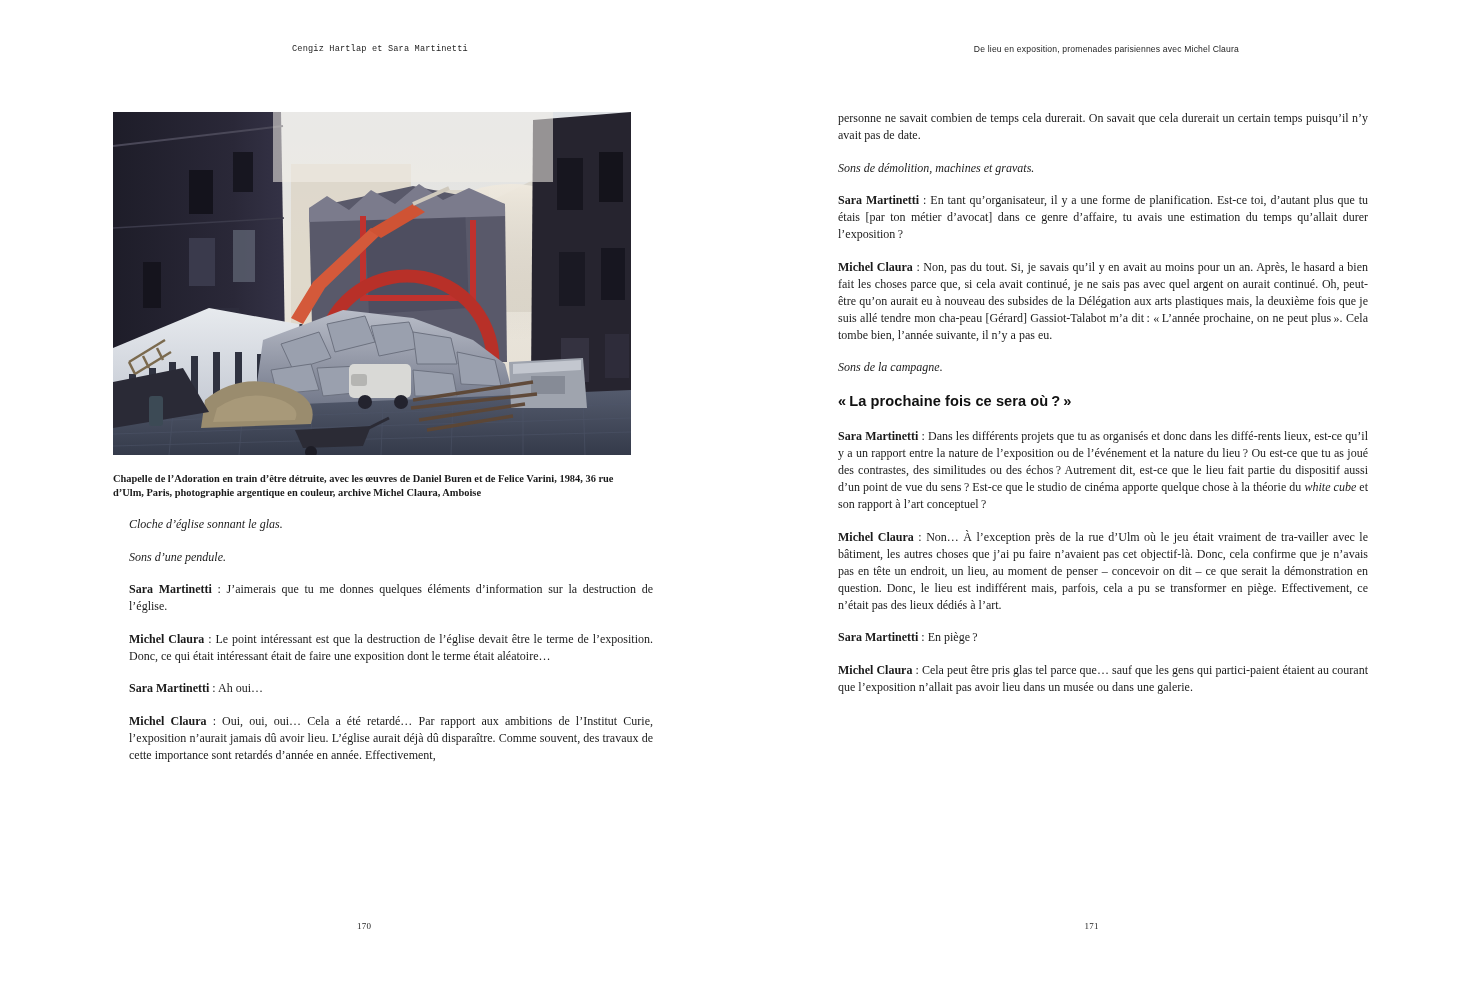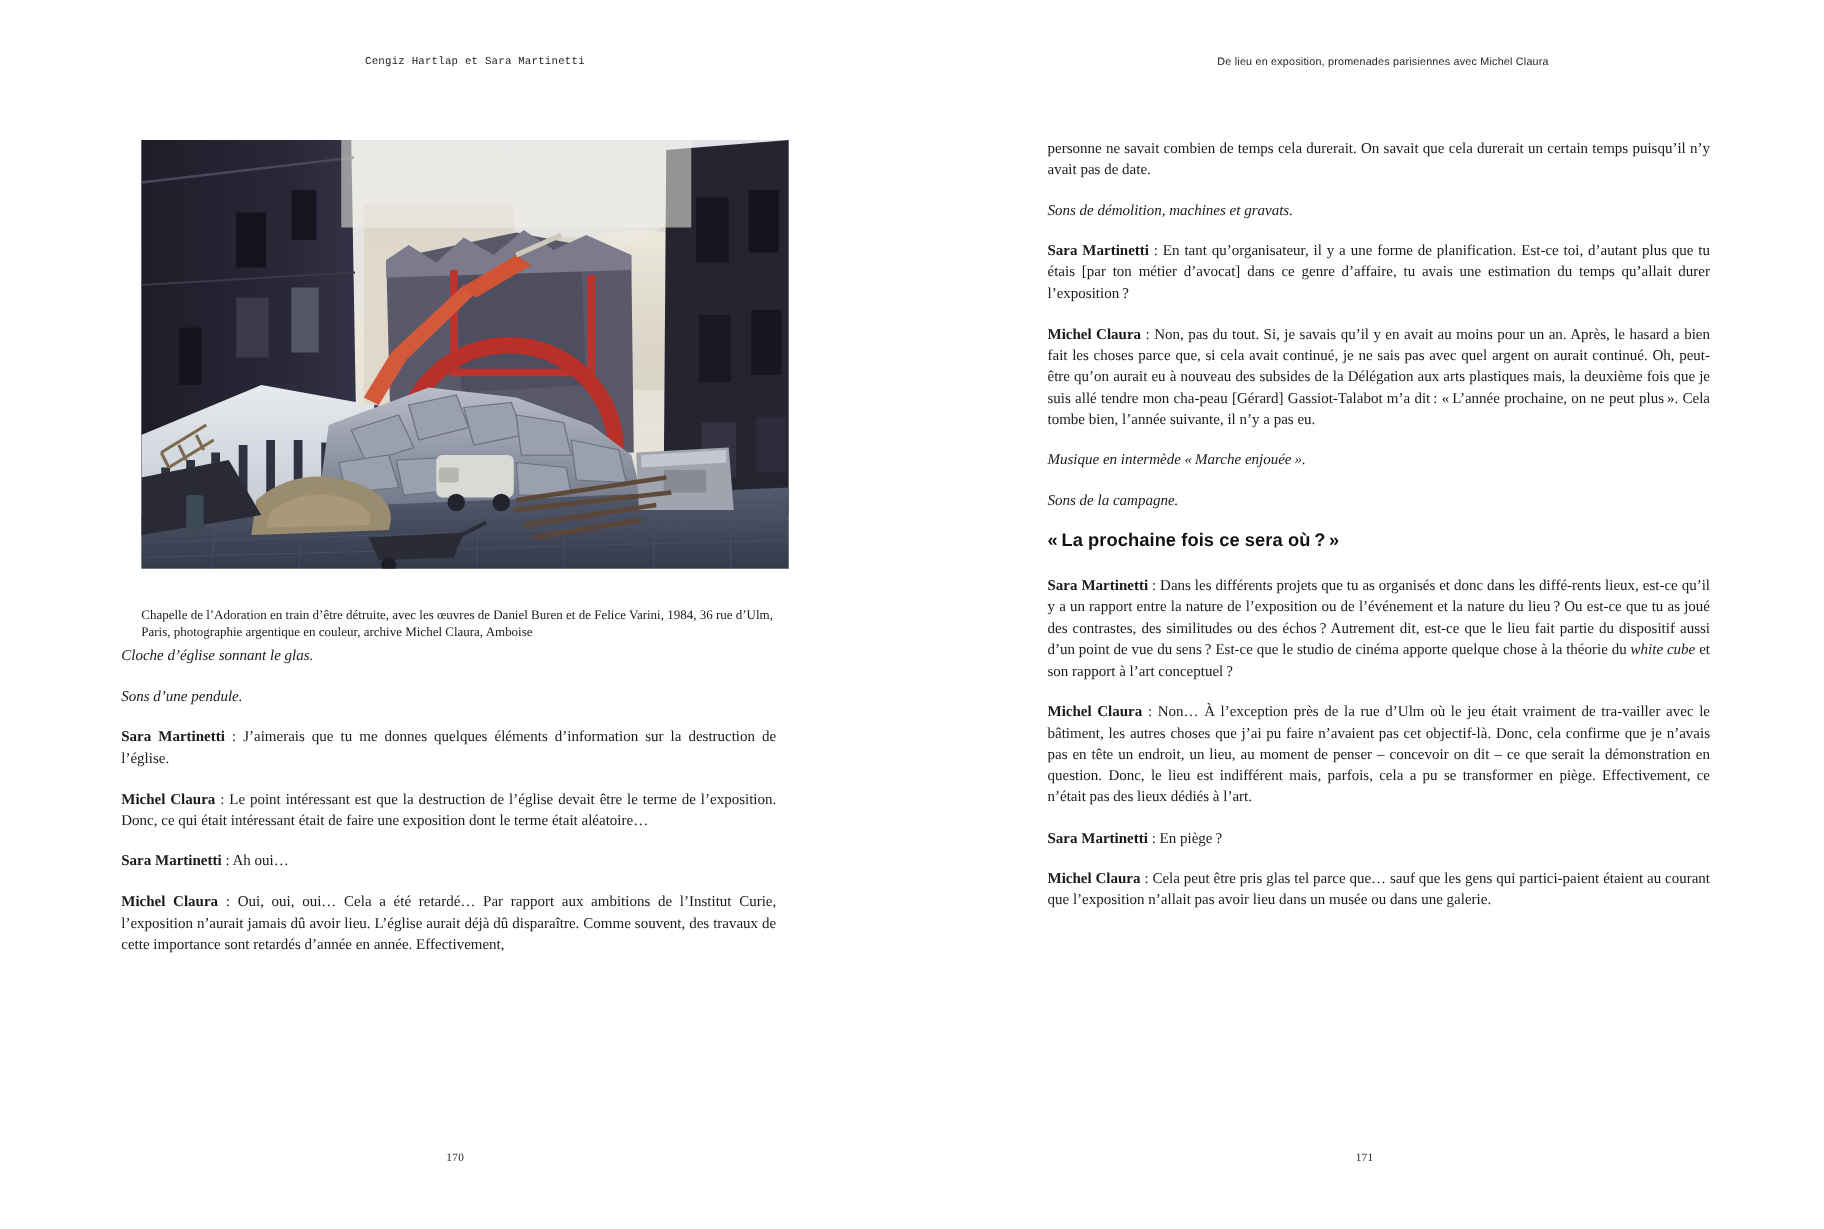--- a/index.html
+++ b/index.html
@@ -88,27 +88,28 @@
   p.caption {
     margin: 0 0 0 0;
     font-size: 10.4px;
     line-height: 1.38;
     text-align: left;
   }
 
   .caption-block {
     position: absolute;
     left: 113px;
-    top: 486px;
+    top: 472px;
     width: 524px;
+    font-weight: bold;
   }
 
   .dialogue-block-left {
     position: absolute;
-    left: 97px;
+    left: 129px;
     top: 516px;
     width: 524px;
   }
 
   h2.section-title {
     font-family: "Liberation Sans", sans-serif;
     font-weight: bold;
     font-size: 14.6px;
     letter-spacing: 0.005em;
     margin: 0 0 17px 0;
@@ -337,21 +338,20 @@
       <p class="para stage">Sons de démolition, machines et gravats.</p>
 
       <p class="para">
         <span class="speaker">Sara Martinetti</span><span> : En tant qu’organisateur, il y a une forme de planification. Est-ce toi, d’autant plus que tu étais [par ton métier d’avocat] dans ce genre d’affaire, tu avais une estimation du temps qu’allait durer l’exposition ?</span>
       </p>
 
       <p class="para">
         <span class="speaker">Michel Claura</span><span> : Non, pas du tout. Si, je savais qu’il y en avait au moins pour un an. Après, le hasard a bien fait les choses parce que, si cela avait continué, je ne sais pas avec quel argent on aurait continué. Oh, peut-être qu’on aurait eu à nouveau des subsides de la Délégation aux arts plastiques mais, la deuxième fois que je suis allé tendre mon cha-peau [Gérard] Gassiot-Talabot m’a dit : « L’année prochaine, on ne peut plus ». Cela tombe bien, l’année suivante, il n’y a pas eu.</span>
       </p>
 
-      <p class="para stage">Musique en intermède « Marche enjouée ».</p>
 
       <p class="para stage">Sons de la campagne.</p>
 
       <h2 class="section-title">« La prochaine fois ce sera où ? »</h2>
 
       <p class="para">
         <span class="speaker">Sara Martinetti</span><span> : Dans les différents projets que tu as organisés et donc dans les diffé-rents lieux, est-ce qu’il y a un rapport entre la nature de l’exposition ou de l’événement et la nature du lieu ? Ou est-ce que tu as joué des contrastes, des similitudes ou des échos ? Autrement dit, est-ce que le lieu fait partie du dispositif aussi d’un point de vue du sens ? Est-ce que le studio de cinéma apporte quelque chose à la théorie du </span><span class="ital">white cube</span><span> et son rapport à l’art conceptuel ?</span>
       </p>
 
       <p class="para">

